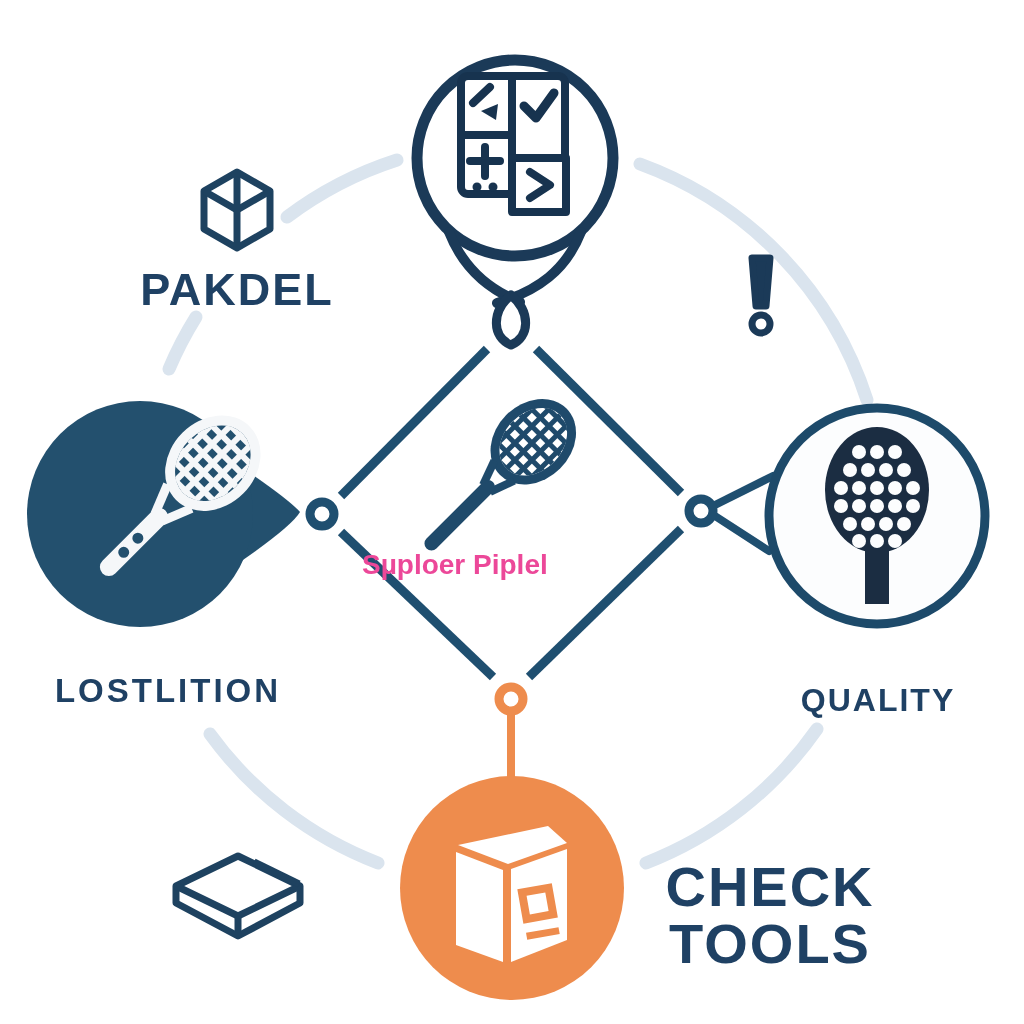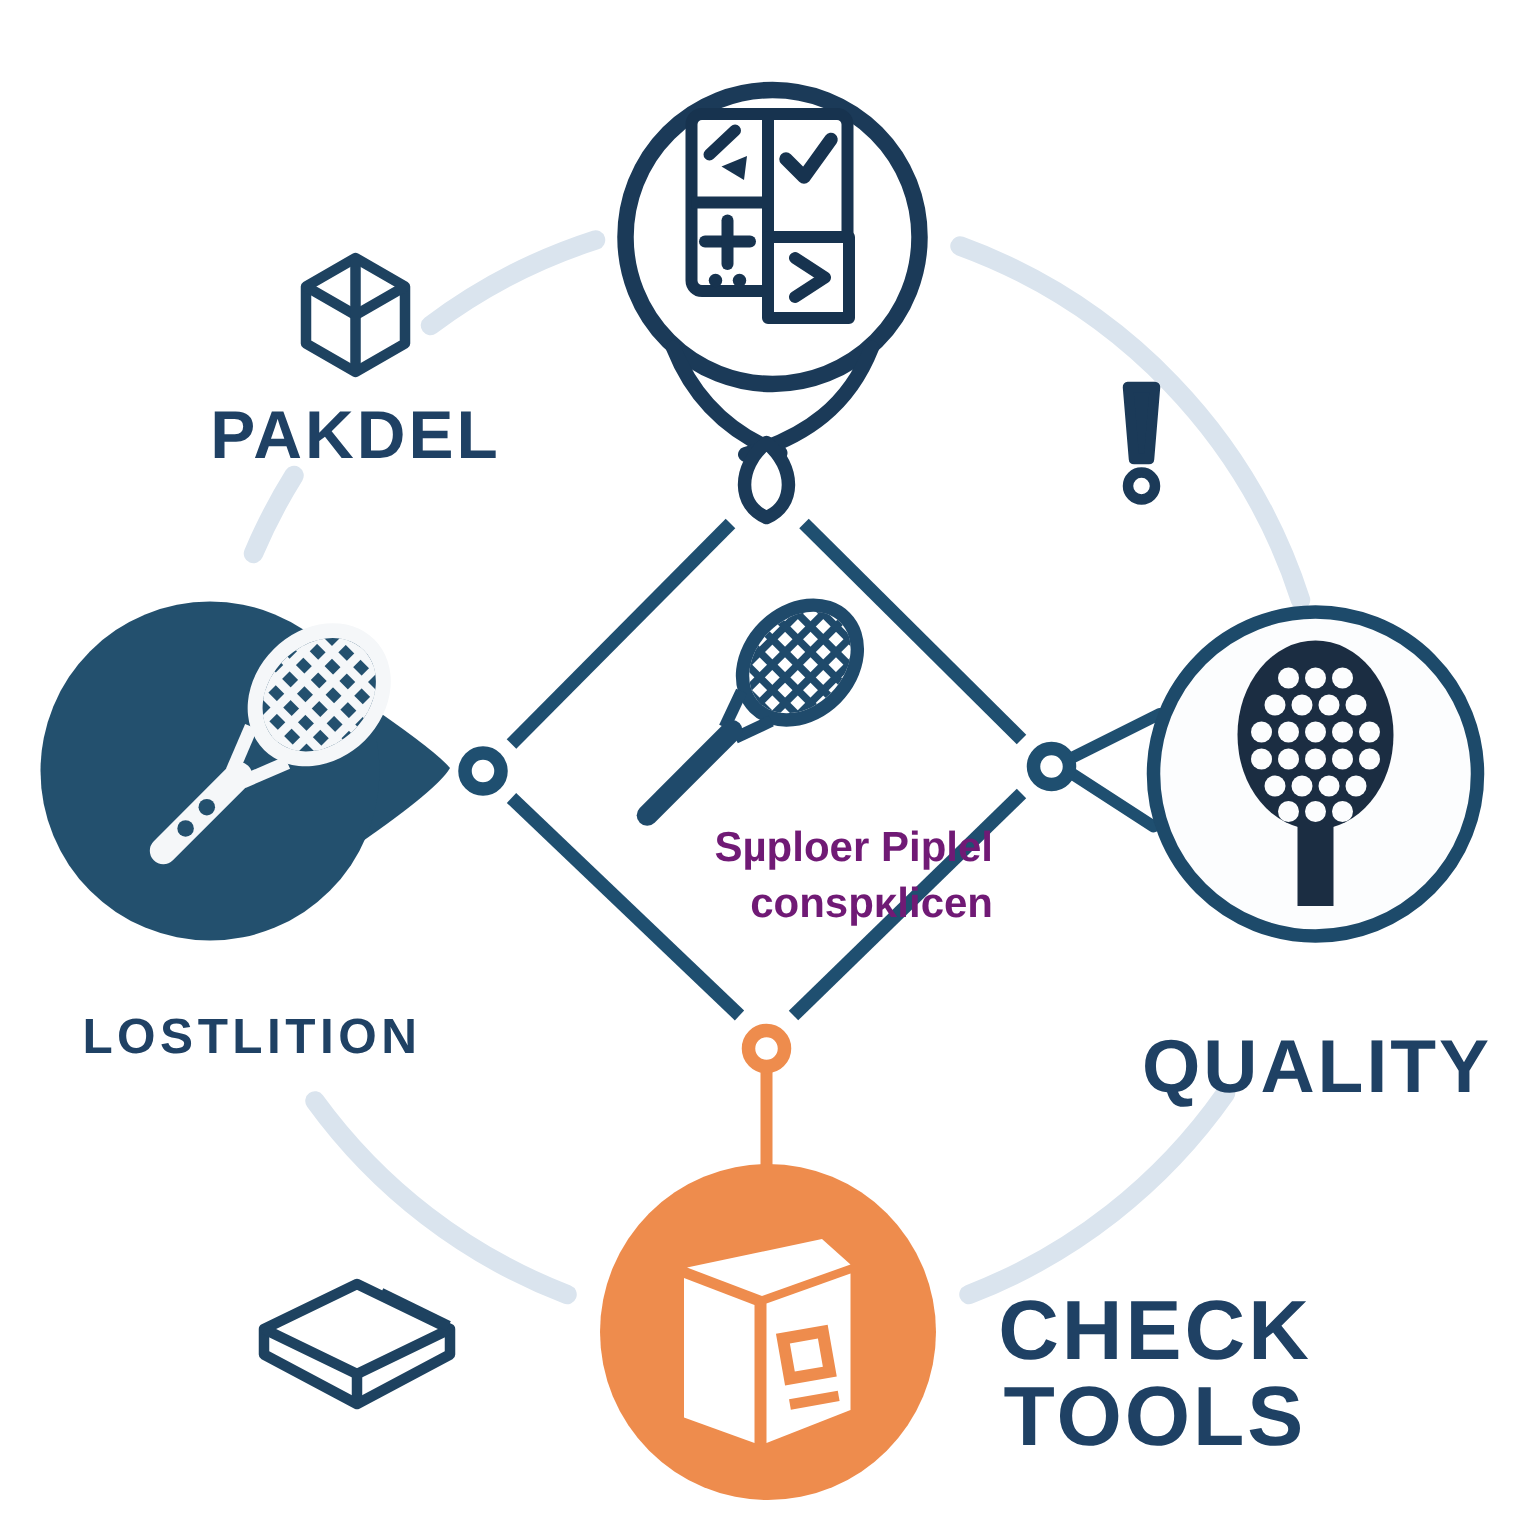--- a/index.html
+++ b/index.html
@@ -3,24 +3,24 @@
 <meta charset="utf-8">
 <style>
   html,body{margin:0;padding:0;background:#ffffff;}
   .canvas{position:relative;width:1024px;height:1024px;background:#ffffff;overflow:hidden;
           font-family:"Liberation Sans",sans-serif;}
   .canvas svg{position:absolute;left:0;top:0;}
   .label{position:absolute;font-weight:bold;color:#1f4164;text-align:center;
          font-family:"Liberation Sans",sans-serif;}
   .pakdel{left:100px;top:264px;width:274px;font-size:45px;letter-spacing:2px;}
   .lostlition{left:18px;top:672px;width:300px;font-size:33px;letter-spacing:3px;}
-  .quality{left:738px;top:682px;width:280px;font-size:50px;letter-spacing:2px;}
+  .quality{left:738px;top:682px;width:280px;font-size:32px;letter-spacing:2px;}
   .check-tools{left:650px;top:858px;width:240px;font-size:56px;letter-spacing:2px;line-height:57px;}
-  .center-caption{position:absolute;left:362px;top:546px;width:300px;text-align:right;
-                  font-weight:bold;font-size:28px;color:#701a75;line-height:37px;}
+  .center-caption{position:absolute;left:362px;top:546px;width:300px;text-align:left;
+                  font-weight:bold;font-size:28px;color:#ec4899;line-height:37px;}
 </style>
 </head>
 <body>
 
 <div class="canvas">
 
 <svg width="1024" height="1024" viewBox="0 0 1024 1024">
   <defs>
     <clipPath id="clip-center-head">
           <ellipse cx="505" cy="430" rx="29" ry="38"></ellipse>
@@ -195,16 +195,15 @@
 
 <div class="label pakdel">PAKDEL</div>
 <div class="label lostlition">LOSTLITION</div>
 <div class="label quality">QUALITY</div>
 <div class="label check-tools">
   <div>CHECK</div>
   <div>TOOLS</div>
 </div>
 <div class="center-caption">
   <div>Sµploer Piplel</div>
-  <div>conspκlicen</div>
 </div>
 
 </div>
 
 </body></html>

